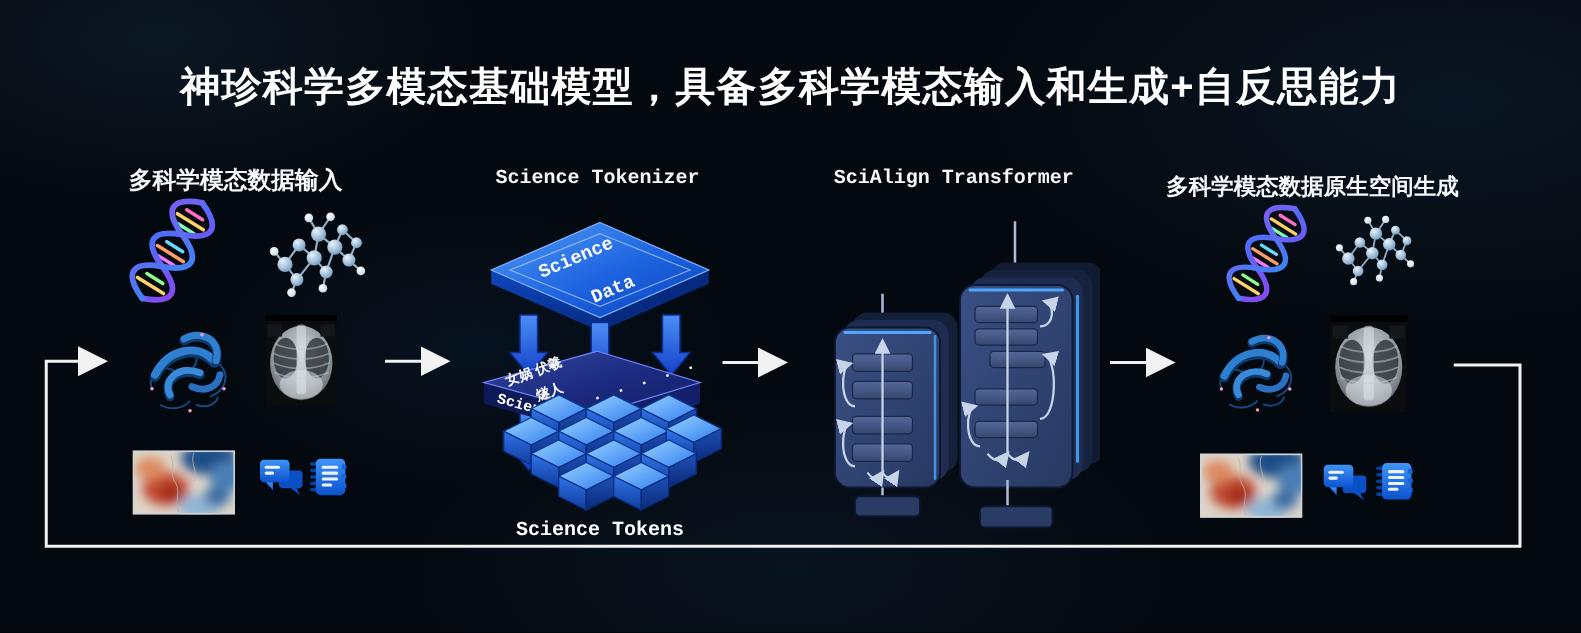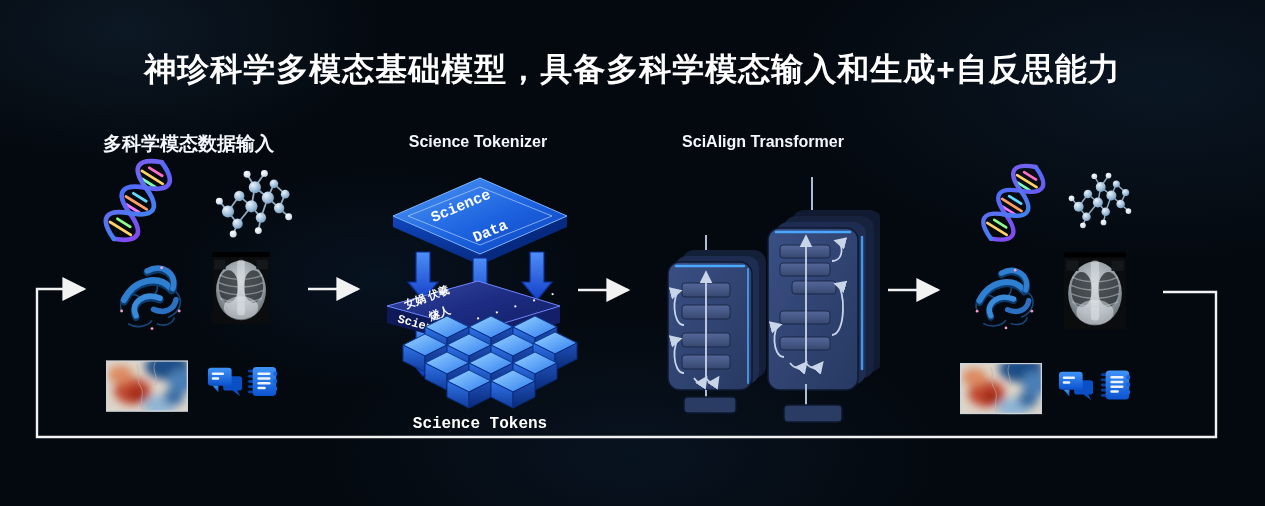--- a/index.html
+++ b/index.html
@@ -14,21 +14,21 @@
       #04090f;
   }
   .slide-title{
     position:absolute; left:0; right:0; top:36px; margin:12px;
     text-align:center; font-size:32px; font-weight:700; letter-spacing:1px;
     color:#ffffff;
   }
   .hdr{position:absolute; font-weight:700; color:#f4f7fb; white-space:nowrap;}
   .hdr-input{left:103px; top:131px; width:210px; font-size:19px;}
   .hdr-output{left:930px; top:137px; width:240px; text-align:center; font-size:18px;}
-  .mono{font-family:Liberation Sans, sans-serif;}
+  .mono{font-family:Liberation Mono, monospace;}
   .hdr-tokenizer{left:378px; top:133px; width:200px; text-align:center; font-size:16px;}
   .hdr-transformer{left:653px; top:133px; width:220px; text-align:center; font-size:16px;}
 
   svg.m{position:absolute;}
   
   .i-dna{left:98px;  top:158px; width:94px;  height:94px;}
   .i-mol{left:208px; top:163px; width:92px;  height:78px;}
   .i-pro{left:112px; top:252px; width:80px;  height:86px;}
   .i-xra{left:212px; top:252px; width:58px;  height:72px;}
   .i-map{left:106px; top:360px; width:82px;  height:52px;}
@@ -226,20 +226,21 @@
         <rect x="11" y="22" width="9" height="2.6" rx="1.3" fill="#eaf3ff"></rect>
       </symbol>
     </defs>
   </svg>
 
   <h1 class="slide-title">神珍科学多模态基础模型，具备多科学模态输入和生成+自反思能力</h1>
 
   <div class="hdr hdr-input">多科学模态数据输入</div>
   <div class="hdr hdr-tokenizer mono">Science Tokenizer</div>
   <div class="hdr hdr-transformer mono">SciAlign Transformer</div>
+  <div class="hdr hdr-output">多科学模态数据原生空间生成</div>
 
   <svg class="flow-overlay">
     <defs>
       <marker id="arrW" markerWidth="11" markerHeight="10" refX="9" refY="5" orient="auto">
         <path d="M0,0 L10,5 L0,10 z" fill="#f2f2f2"></path>
       </marker>
     </defs>
     <g stroke="#f2f2f2" stroke-width="2.4" fill="none">
       <path d="M1163 292 L1216 292 L1216 437 L37 437 L37 289 L84 289" marker-end="url(#arrW)"></path>
       <line x1="308" y1="289" x2="358" y2="289" marker-end="url(#arrW)"></line>

